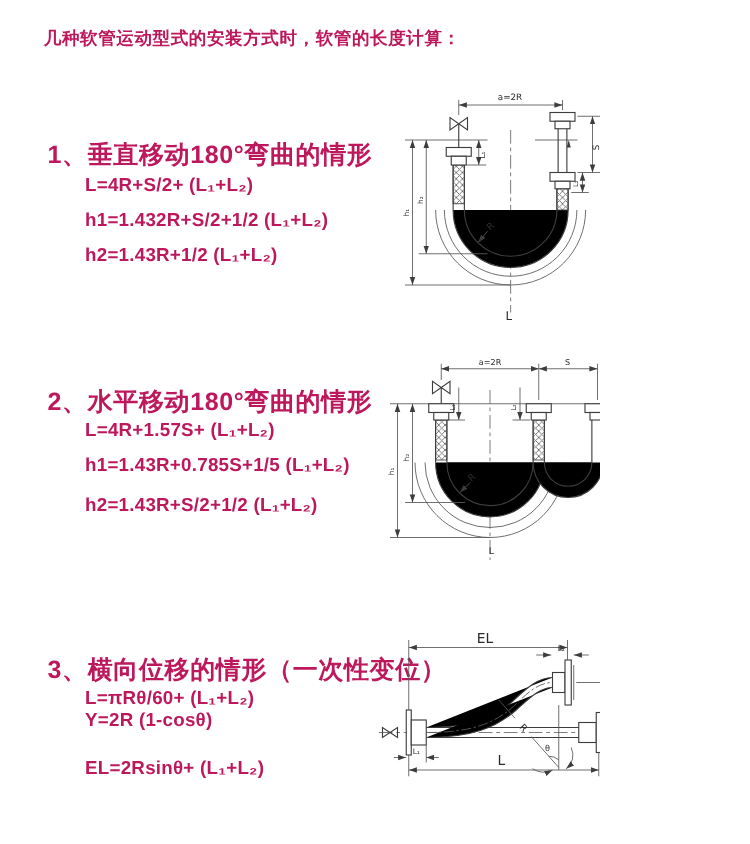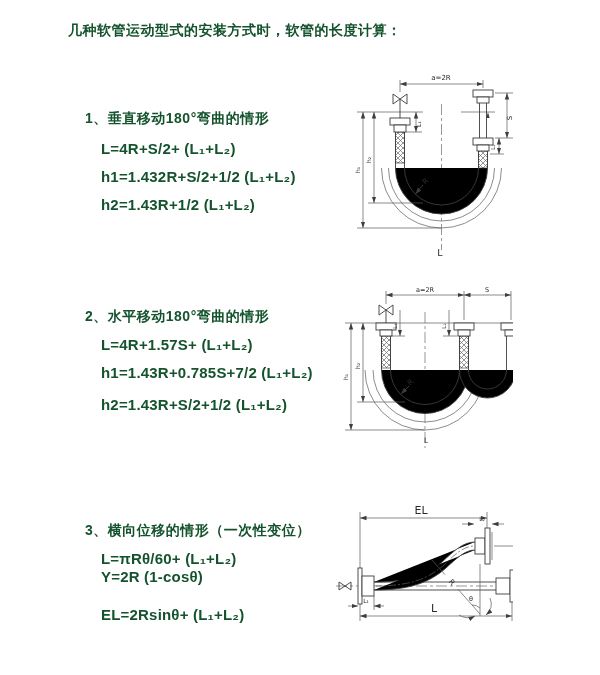--- a/index.html
+++ b/index.html
@@ -1,21 +1,21 @@
 <!DOCTYPE html>
 <html><head>
 <meta charset="utf-8">
 <style>
   html,body { margin:0; padding:0; background:#fff; }
   .page {
     position:relative; width:480px; height:675px; background:#ffffff;
-    font-family:"Liberation Sans","DejaVu Sans",sans-serif; color:#14532d; overflow:hidden;margin-left:33px;
+    font-family:"Liberation Sans","DejaVu Sans",sans-serif; color:#be185d; overflow:hidden;
   }
   .title { position:absolute; left:35px; top:22px; font-size:14px; font-weight:bold; letter-spacing:.5px; }
-  .heading { position:absolute; left:52px; font-size:14px; font-weight:bold; letter-spacing:.5px; }
+  .heading { position:absolute; left:38px; font-size:20px; font-weight:bold; letter-spacing:.5px; }
   .formula { position:absolute; left:68px; font-size:15px; letter-spacing:.2px;font-weight:bold; }
   .diag { position:absolute; }
   svg { display:block; }
   svg text { font-family:"DejaVu Sans","Liberation Sans",sans-serif; fill:#2b2b2b; }
   .ln   { stroke:#3d3d3d; stroke-width:0.9; fill:none; }
   .thin { stroke:#5a5a5a; stroke-width:0.7; fill:none; }
   .cl   { stroke:#6a6a6a; stroke-width:0.7; fill:none; stroke-dasharray:11 3 3 3; }
   .part { stroke:#3d3d3d; stroke-width:0.9; fill:#ffffff; }
   .hose { stroke:#3d3d3d; stroke-width:0.9; }
   .arrowfill { fill:#3d3d3d; }
@@ -125,21 +125,21 @@
         <line class="thin" x1="80" y1="117" x2="72.5" y2="126" marker-end="url(#ar1)"></line>
         <text x="84" y="115" font-size="7.5" text-anchor="middle" transform="rotate(-40 84 115)">R</text>
       </g>
 
       <text x="97" y="188" font-size="9.5" text-anchor="middle">L</text>
     </svg>
   </div>
 
   <div class="heading" style="top:308px">2、水平移动180°弯曲的情形</div>
   <div class="formula" style="top:336px">L=4R+1.57S+ (L₁+L₂)</div>
-  <div class="formula" style="top:364px">h1=1.43R+0.785S+7/2 (L₁+L₂)</div>
+  <div class="formula" style="top:364px">h1=1.43R+0.785S+1/5 (L₁+L₂)</div>
   <div class="formula" style="top:396px">h2=1.43R+S/2+1/2 (L₁+L₂)</div>
 
   <div class="diag" style="left:306px; top:280px">
     <svg width="292" height="185" viewBox="0 0 292 185">
       <defs>
         <marker id="ar2" viewBox="0 0 10 10" refX="10" refY="5" markerWidth="6.5" markerHeight="6.5" orient="auto-start-reverse" markerUnits="userSpaceOnUse">
           <path d="M0,1.6 L10,5 L0,8.4 Z" class="arrowfill"></path>
         </marker>
         <pattern id="bp2" width="5" height="5" patternUnits="userSpaceOnUse">
           <path d="M0,0 L5,5 M5,0 L0,5" stroke="#6a6a6a" stroke-width="0.7" fill="none"></path>

